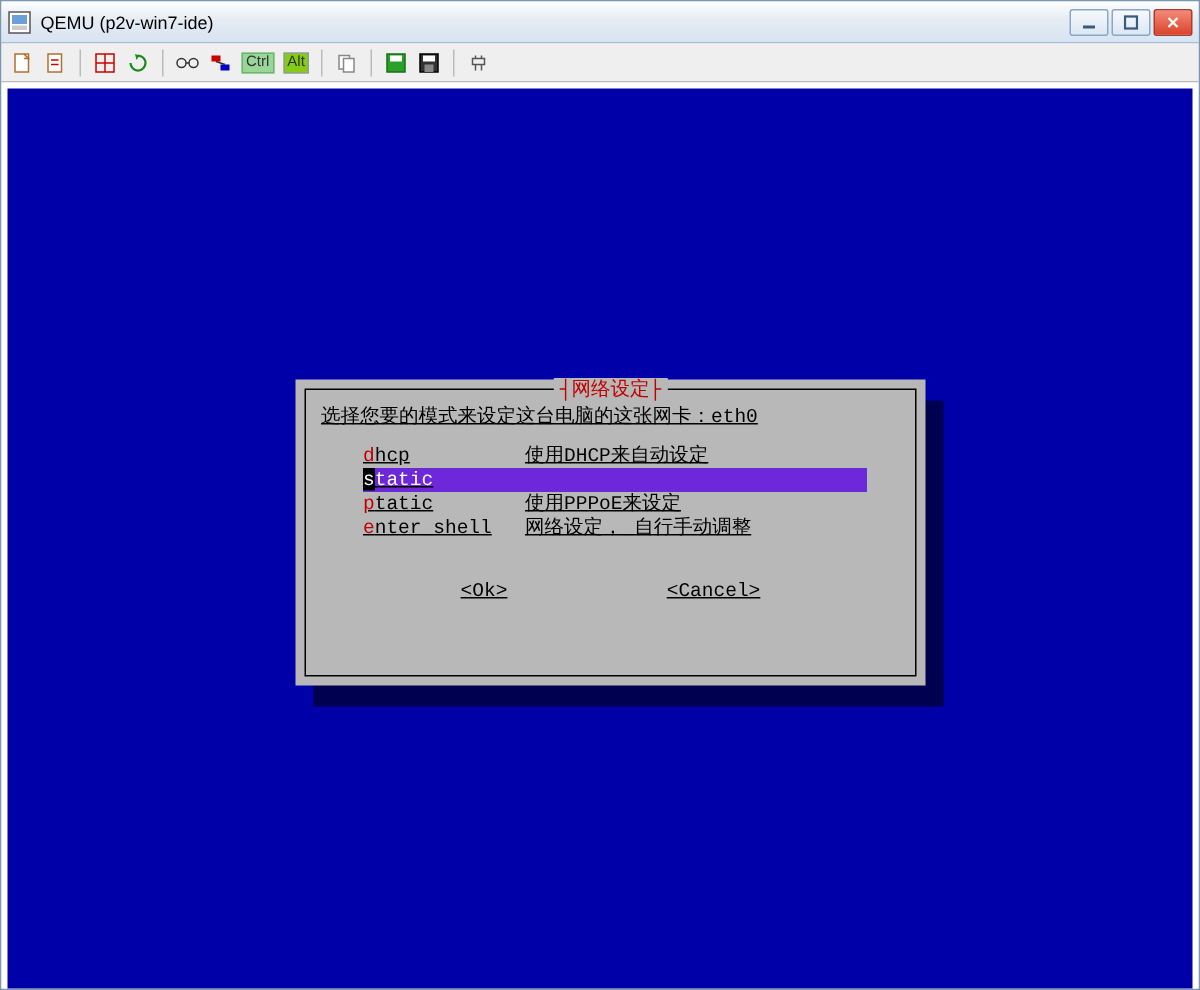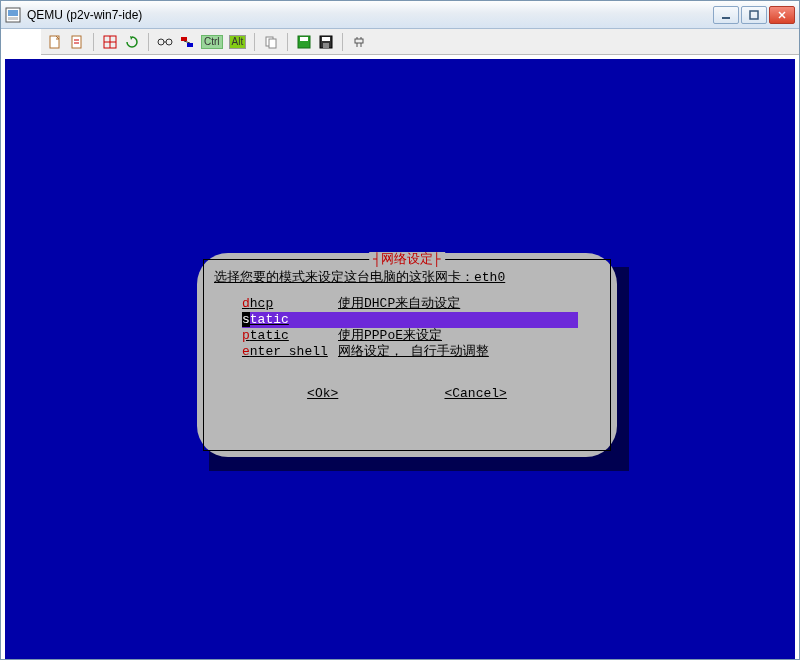--- a/index.html
+++ b/index.html
@@ -53,21 +53,20 @@
     font-weight: bold;
   }
   .toolbar {
     height: 26px;
     background: #efefef;
     border-bottom: 1px solid #bbb;
     display: flex;
     align-items: center;
     padding: 0 6px;
     gap: 6px;
-    margin-left: 40px;
   }
   .tb-sep { width: 1px; height: 18px; background: #bbb; margin: 0 2px; }
   .tb-icon {
     width: 16px; height: 16px;
     display: inline-flex;
     align-items: center;
     justify-content: center;
   }
   .kbd-label {
     font-size: 10px;
@@ -100,21 +99,20 @@
   .dialog {
     position: absolute;
     left: 192px;
     top: 194px;
     width: 420px;
     height: 204px;
     background: #b8b8b8;
     font-family: "Courier New", monospace;
     font-size: 13px;
     line-height: 16px;
-    border-radius: 31px;
   }
   .dlg-border {
     position: absolute;
     left: 6px; right: 6px; top: 6px; bottom: 6px;
     border: 1px solid #000;
   }
   .dlg-title {
     position: absolute;
     top: -8px;
     left: 50%;
@@ -123,21 +121,21 @@
     color: #c00000;
     padding: 0 4px;
     white-space: nowrap;
   }
   .dlg-body {
     padding: 10px 10px 0 10px;
     color: #000;
     text-decoration: underline;
   }
   .prompt { margin-bottom: 10px; white-space: pre; }
-  .opt-row { display: flex; white-space: pre; }
+  .opt-row { display: flex; white-space: pre; gap: 12px; }
   .opt-key { width: 96px; }
   .opt-desc { flex: 1; }
   .opt-row.sel { background: #6d28d9; color: #fff; }
   .opt-row.sel .hot { background: #000; color: #fff; }
   .hot { color: #c00000; }
   .opts { margin-left: 28px; width: 336px; }
   .dlg-btns {
     margin-top: 26px;
     display: flex;
     justify-content: space-around;

